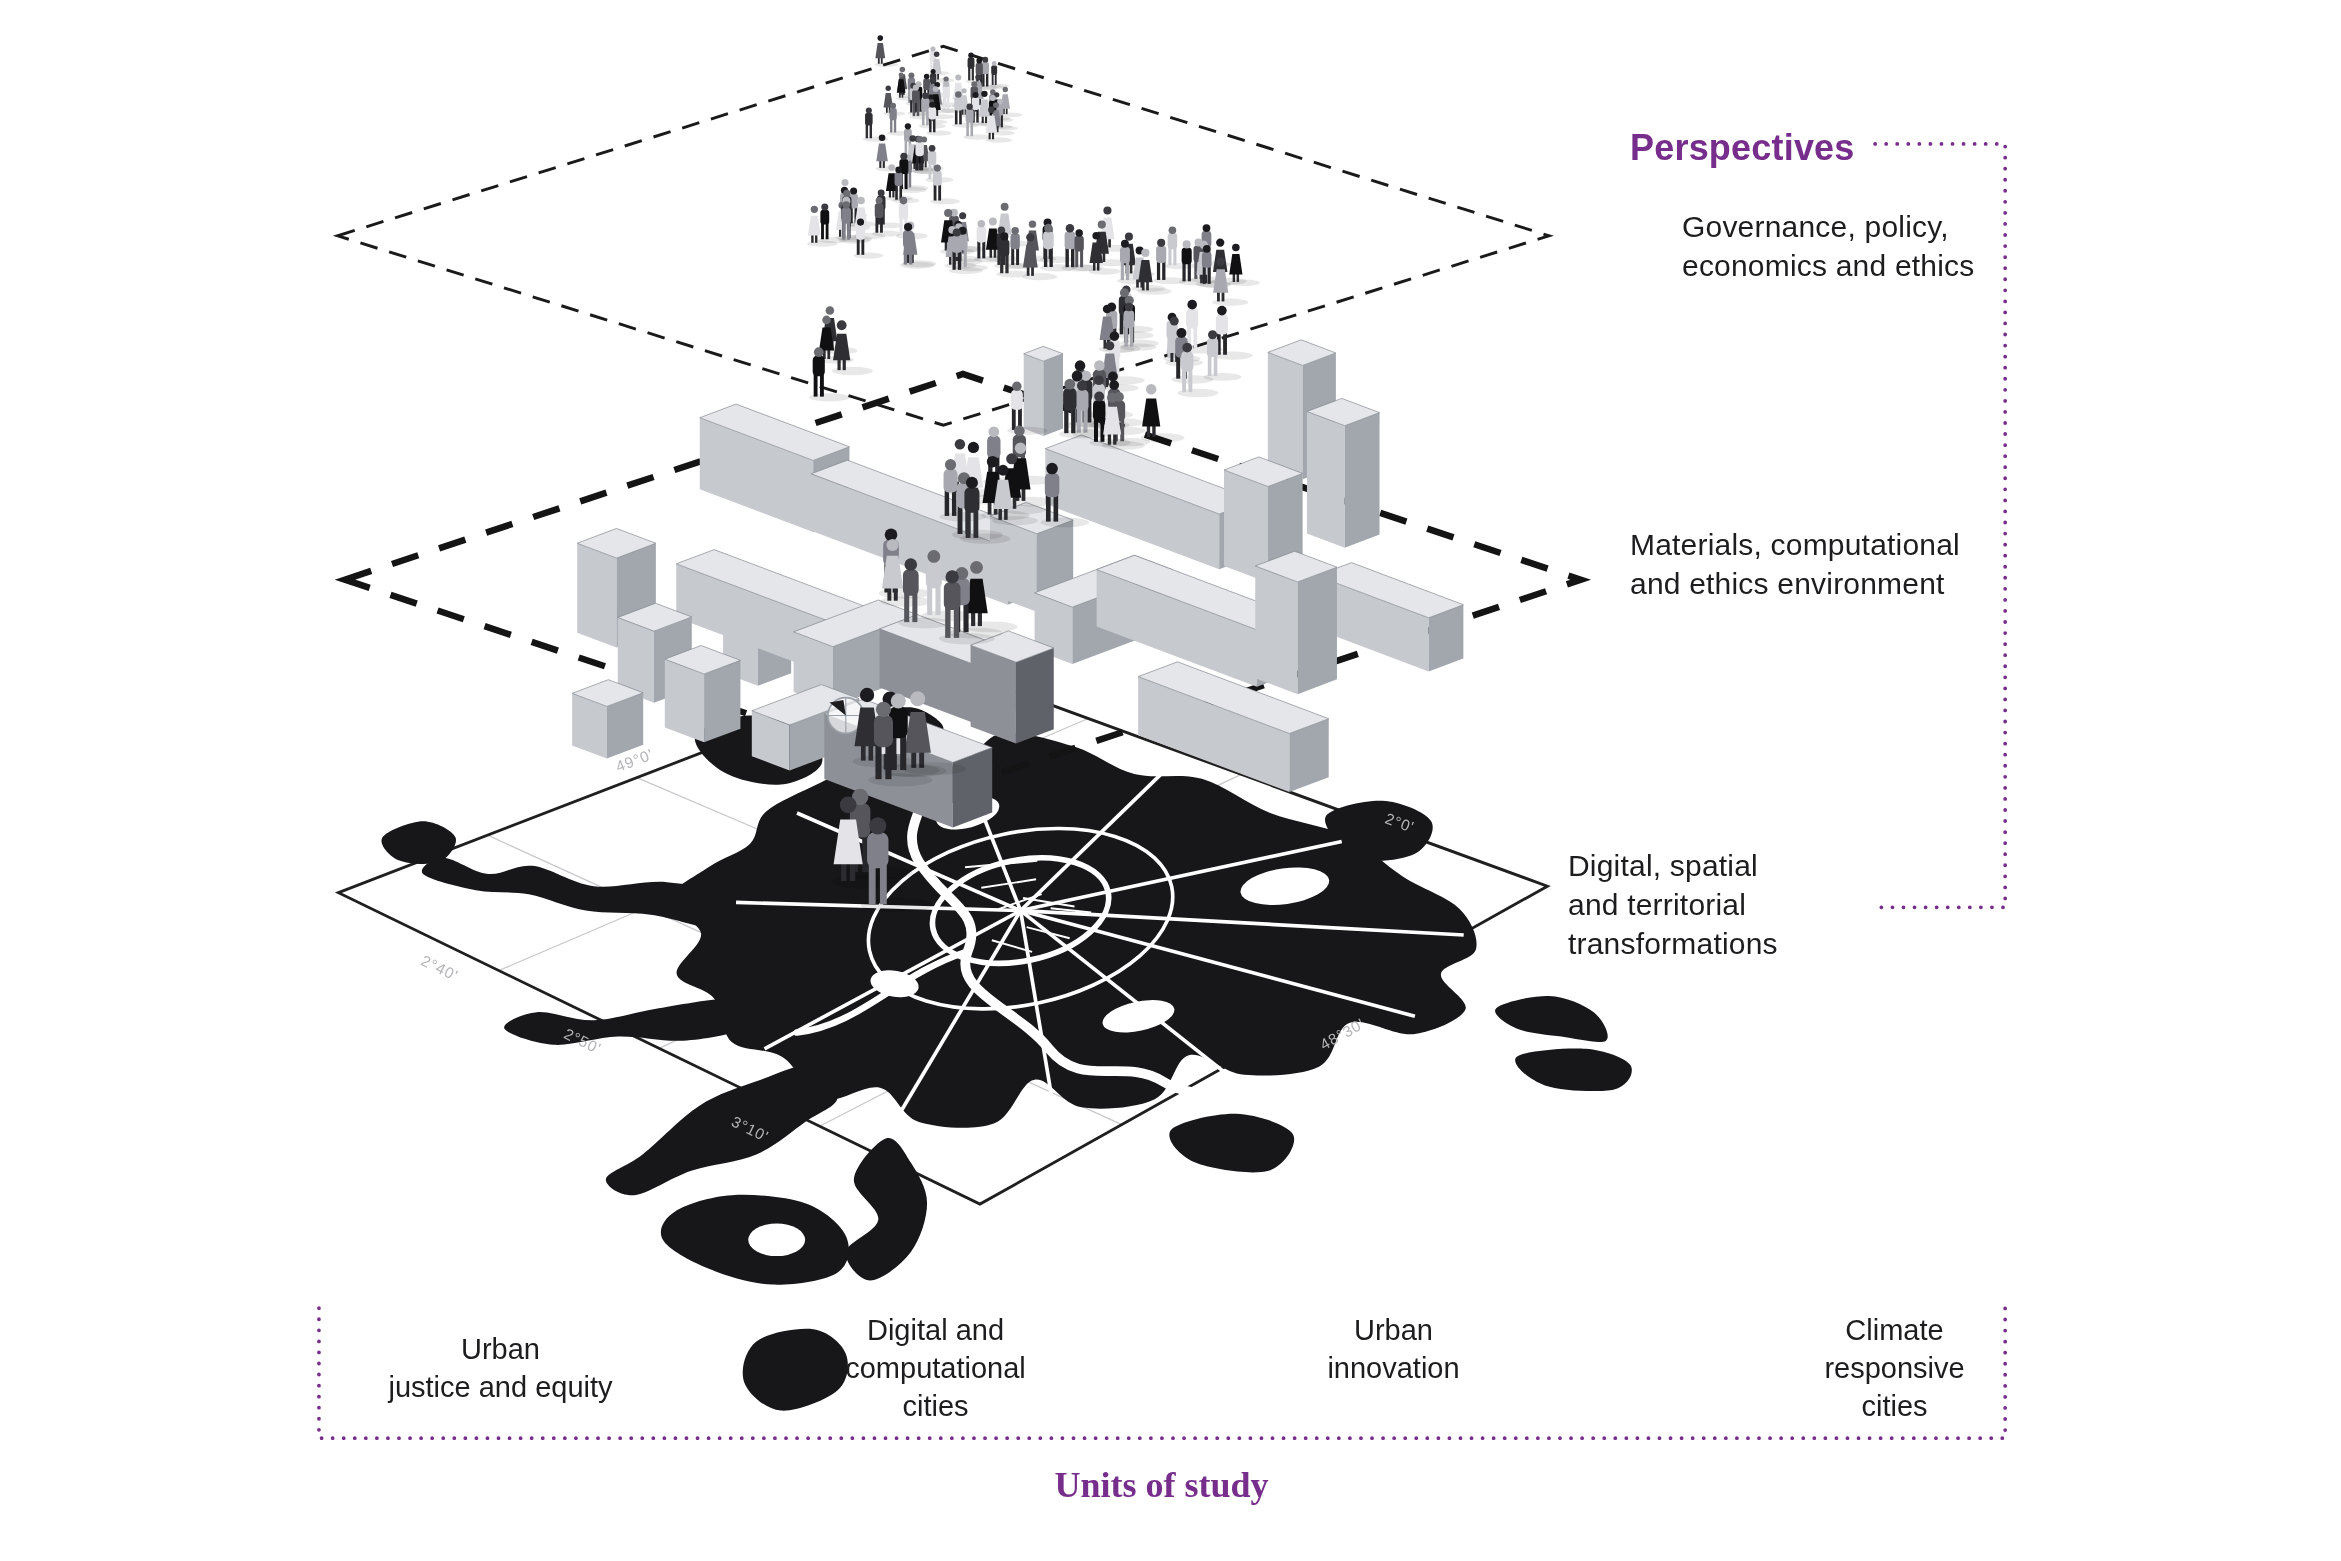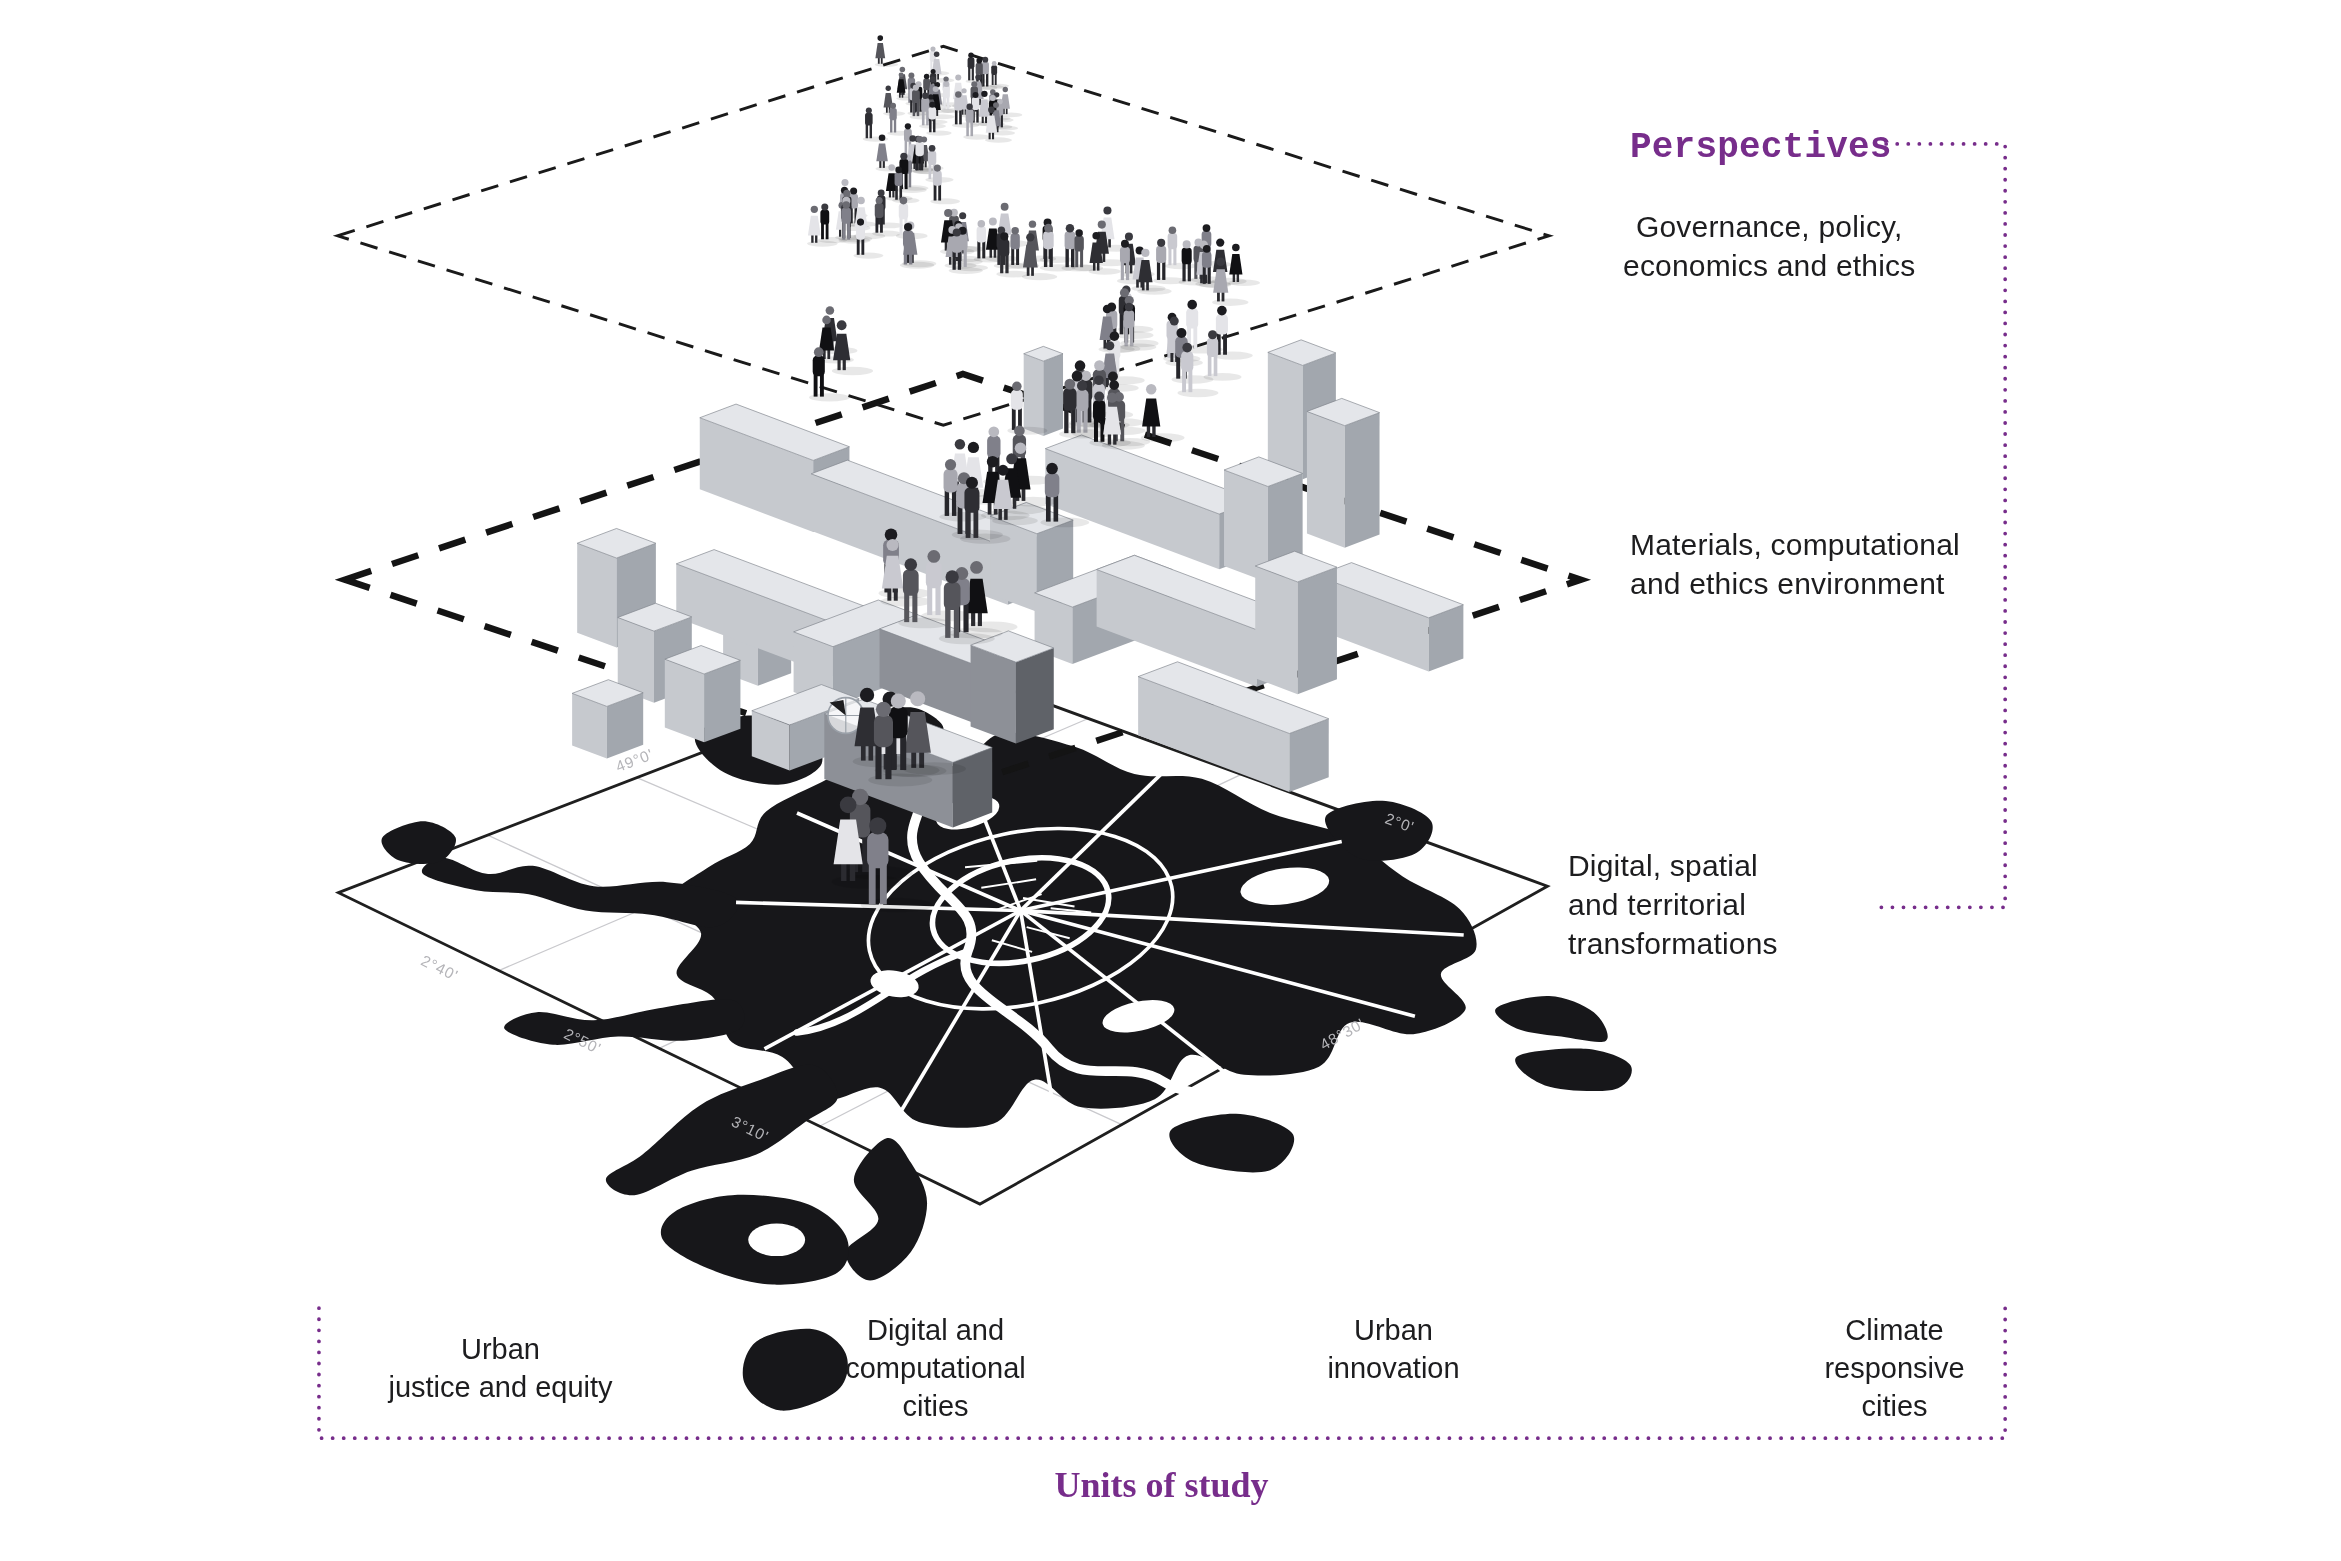--- a/index.html
+++ b/index.html
@@ -1,21 +1,21 @@
 <!DOCTYPE html>
 <html style="font-size:13px"><head>
 <meta charset="utf-8">
 <style>
   html,body{margin:0;padding:0;background:#ffffff;}
   body{width:2342px;height:1561px;font-family:"Liberation Sans", sans-serif;}
   .stage{position:relative;width:2342px;height:1561px;background:#fff;overflow:hidden;}
   .stage svg.scene{position:absolute;left:0;top:0;}
   .side-label{position:absolute;color:#1d1d1f;font-size:30px;line-height:39px;letter-spacing:0.2px;}
   .side-label .ln{display:block;white-space:nowrap;}
-  .sec-title{position:absolute;color:#772d8b;font-size:36px;font-weight:bold;letter-spacing:0.2px;white-space:nowrap;font-family:Liberation Mono, monospace;}
+  .sec-title{position:absolute;color:#772d8b;font-size:36px;font-weight:bold;letter-spacing:0.2px;white-space:nowrap;}
   .unit-label{position:absolute;width:423px;text-align:center;color:#1d1d1f;font-size:29px;line-height:38px;}
   .unit-label .ln{display:block;white-space:nowrap;}
   .units-title{position:absolute;width:407px;text-align:center;color:#772d8b;font-size:36px;font-weight:bold;white-space:nowrap;font-family:Liberation Serif, serif;}
   .tick-text{font-size:19px;fill:#b4b4b8;letter-spacing:1px;}
 </style>
 </head>
 <body>
 
 <div class="stage">
 
@@ -1403,21 +1403,21 @@
           <circle cx="1079.3482724018395" cy="1015.8802723692608" r="10.53609969802946" fill="#3a3a40"></circle>
         </g>
       </g>
 
     <polyline points="2306,177 2466,177 2466,1116 2303,1116" fill="none" stroke="#772d8b" stroke-width="4.6" stroke-linecap="round" stroke-dasharray="0.1 13.5"></polyline>
     <polyline points="392,1609 392,1769 2466,1769 2466,1609" fill="none" stroke="#772d8b" stroke-width="4.6" stroke-linecap="round" stroke-dasharray="0.1 13.5"></polyline>
   </svg>
 
   <div class="sec-title" style="left:1630px;top:127px;">Perspectives</div>
 
-  <div class="side-label" style="left:1623px;top:207px;text-align:center;">
+  <div class="side-label" style="left:1682px;top:207px;">
     <span class="ln">Governance, policy,</span>
     <span class="ln">economics and ethics</span>
   </div>
 
   <div class="side-label" style="left:1630px;top:525px;">
     <span class="ln">Materials, computational</span>
     <span class="ln">and ethics environment</span>
   </div>
 
   <div class="side-label" style="left:1568px;top:846px;">

